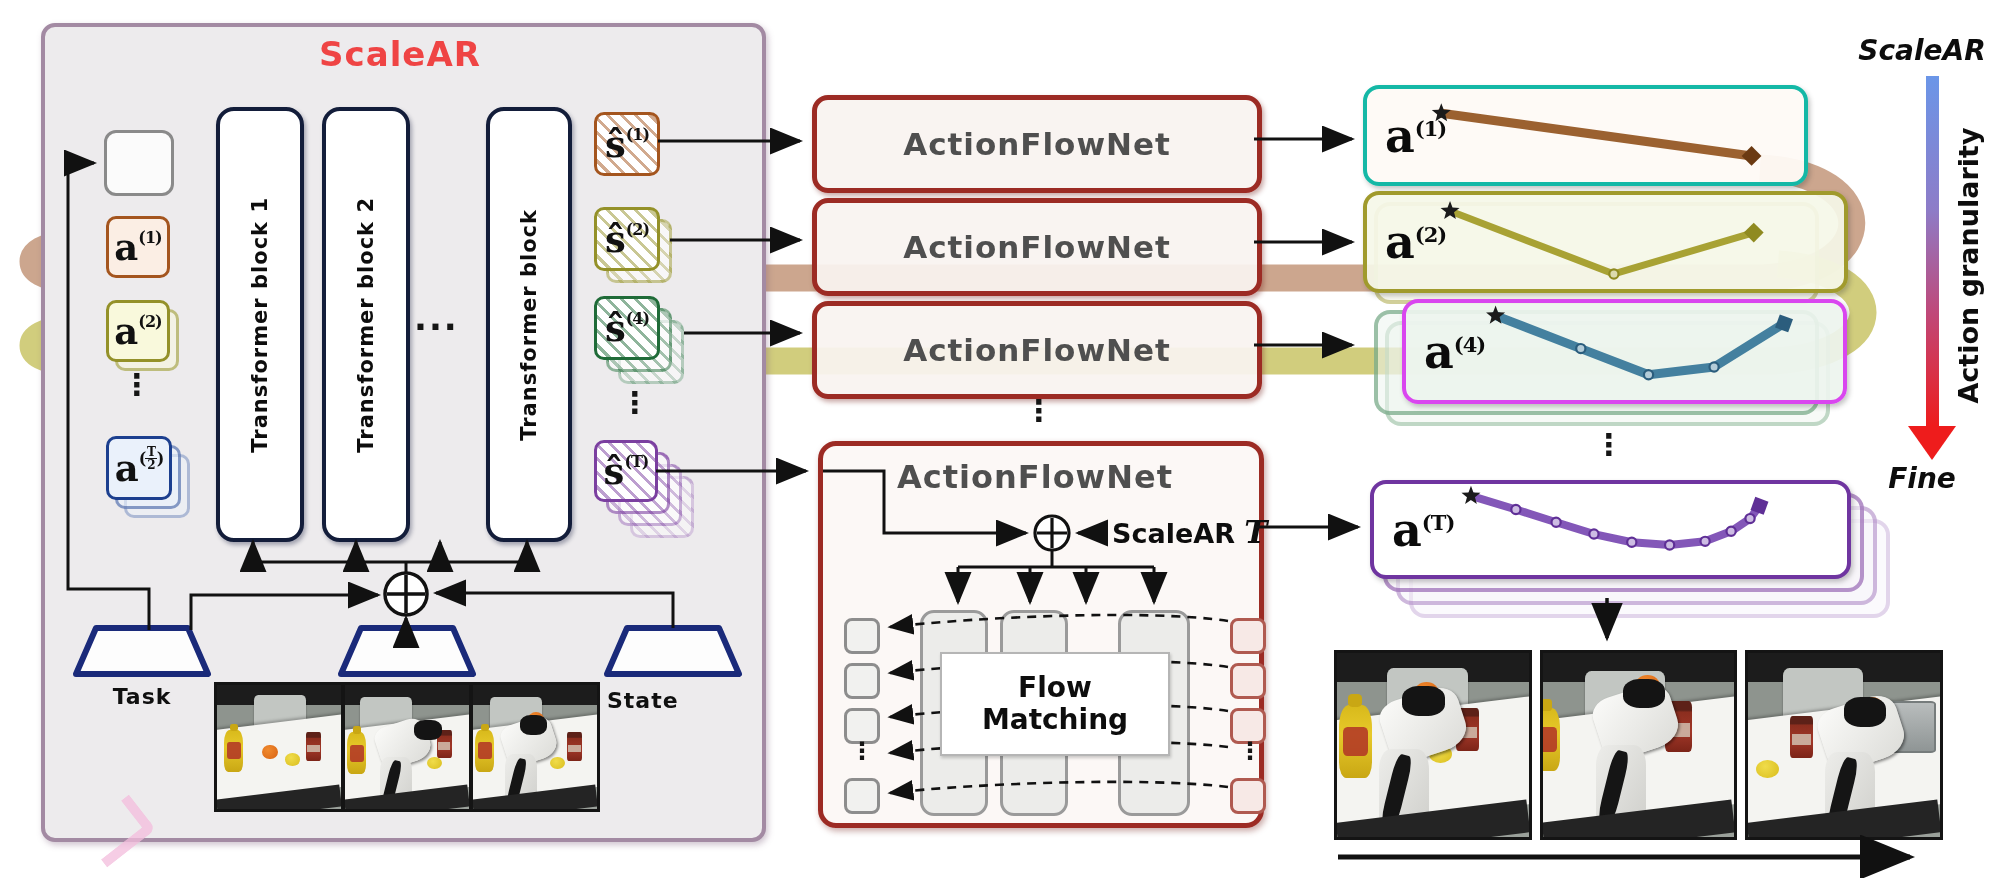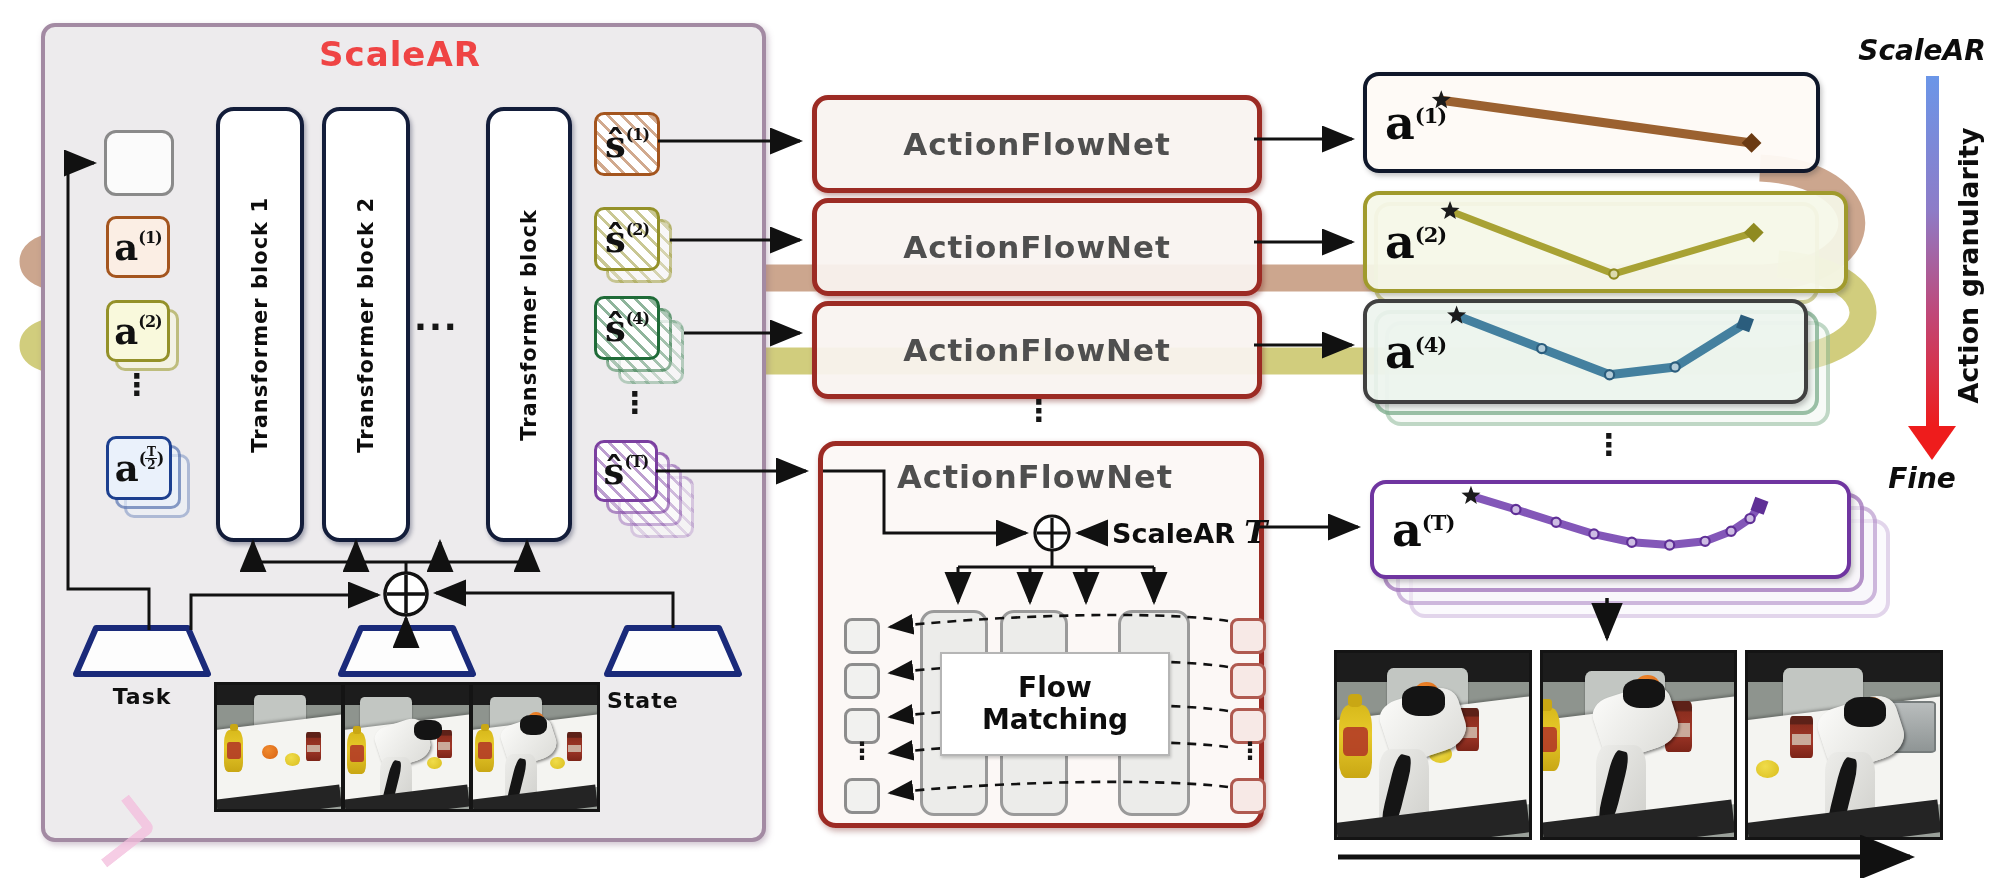--- a/index.html
+++ b/index.html
@@ -264,41 +264,41 @@
     <div class="abs msq gray" style="left:844px;top:663px;"></div>
     <div class="abs msq gray" style="left:844px;top:708px;"></div>
     <div class="abs vdots" style="left:850px;top:744px;font-size:24px;z-index:13;">⋮</div>
     <div class="abs msq gray" style="left:844px;top:778px;"></div>
     <div class="abs msq red" style="left:1230px;top:618px;"></div>
     <div class="abs msq red" style="left:1230px;top:663px;"></div>
     <div class="abs msq red" style="left:1230px;top:708px;"></div>
     <div class="abs vdots" style="left:1238px;top:744px;font-size:24px;z-index:13;">⋮</div>
     <div class="abs msq red" style="left:1230px;top:778px;"></div>
 
-    <div class="abs obox" style="left:1363px;top:72px;width:437px;height:93px;border:4px solid #0f172a;background:rgba(254,250,246,.95);padding-left:12px;">
+    <div class="abs obox" style="left:1363px;top:85px;width:437px;height:93px;border:4px solid #14b8a6;background:rgba(254,250,246,.95);">
       <svg width="437" height="93" viewBox="0 0 437 93">
           <polyline points="74.29,24.18 384.56,66.96" fill="none" stroke="#9b6130" stroke-width="9" stroke-linejoin="round" stroke-linecap="round"></polyline>
           <polygon points="74.29,14.18 76.75869805962839,20.78212862362522 83.80056516295154,21.089830056250527 78.28443736843965,25.47787137637478 80.16785252292473,32.27016994374947 74.29,28.38 68.41214747707528,32.27016994374947 70.29556263156036,25.47787137637478 64.77943483704847,21.089830056250523 71.82130194037161,20.78212862362522" fill="#1b1b1b"></polygon>
           <rect x="377.56" y="59.959999999999994" width="14" height="14" fill="#6b3a12" transform="rotate(45 384.56 66.96)"></rect>
         </svg>
       <span class="olabel"><span>a</span><sup>(1)</sup></span>
     </div>
     <div class="abs ghost" style="left:1374px;top:202px;width:437px;height:94px;border:4px solid rgba(160,154,44,.45);border-radius:16px;background:rgba(245,247,232,.5);"></div>
     <div class="abs obox" style="left:1363px;top:191px;width:437px;height:94px;border:4px solid #a09a2c;background:rgba(245,247,232,.92);padding-left:40px;">
       <svg width="437" height="94" viewBox="0 0 437 94">
           <polyline points="83.03,15.98 246.90499999999997,78.96 386.745,37.6" fill="none" stroke="#a8a234" stroke-width="7" stroke-linejoin="round" stroke-linecap="round"></polyline>
           <circle cx="246.90499999999997" cy="78.96" r="4.6" fill="#fff" fill-opacity=".6" stroke="#8f8a20" stroke-width="2.2"></circle>
           <polygon points="83.03,5.98 85.4986980596284,12.58212862362522 92.54056516295154,12.889830056250526 87.02443736843965,17.27787137637478 88.90785252292473,24.070169943749477 83.03,20.18 77.15214747707527,24.070169943749477 79.03556263156035,17.27787137637478 73.51943483704846,12.889830056250524 80.5613019403716,12.582128623625222" fill="#1b1b1b"></polygon>
           <rect x="379.745" y="30.6" width="14" height="14" fill="#8f8a20" transform="rotate(45 386.745 37.6)"></rect>
         </svg>
       <span class="olabel"><span>a</span><sup>(2)</sup></span>
     </div>
     <div class="abs ghost" style="left:1385px;top:321px;width:437px;height:97px;border:4px solid rgba(46,125,70,.28);border-radius:16px;background:rgba(237,244,238,.45);"></div>
     <div class="abs ghost" style="left:1374px;top:310px;width:437px;height:97px;border:4px solid rgba(46,125,70,.45);border-radius:16px;background:rgba(237,244,238,.55);"></div>
-    <div class="abs obox" style="left:1363px;top:299px;width:437px;height:97px;border:4px solid #404040;background:rgba(237,244,238,.92);">
+    <div class="abs obox" style="left:1402px;top:299px;width:437px;height:97px;border:4px solid #d946ef;background:rgba(237,244,238,.92);">
       <svg width="437" height="97" viewBox="0 0 437 97">
           <polyline points="89.585,12.610000000000001 174.8,45.589999999999996 242.53500000000003,71.78 308.085,64.02 378.005,20.37" fill="none" stroke="#44809f" stroke-width="9" stroke-linejoin="round" stroke-linecap="round"></polyline>
           <circle cx="174.8" cy="45.589999999999996" r="4.6" fill="#fff" fill-opacity=".6" stroke="#2b5d7d" stroke-width="2.2"></circle>
           <circle cx="242.53500000000003" cy="71.78" r="4.6" fill="#fff" fill-opacity=".6" stroke="#2b5d7d" stroke-width="2.2"></circle>
           <circle cx="308.085" cy="64.02" r="4.6" fill="#fff" fill-opacity=".6" stroke="#2b5d7d" stroke-width="2.2"></circle>
           <polygon points="89.585,2.610000000000001 92.05369805962837,9.212128623625222 99.09556516295153,9.519830056250527 93.57943736843964,13.90787137637478 95.46285252292472,20.700169943749476 89.585,16.810000000000002 83.70714747707527,20.700169943749476 85.59056263156035,13.90787137637478 80.07443483704846,9.519830056250523 87.1163019403716,9.212128623625222" fill="#1b1b1b"></polygon>
           <rect x="371.005" y="13.370000000000001" width="14" height="14" fill="#2b5d7d" transform="rotate(20 378.005 20.37)"></rect>
         </svg>
       <span class="olabel"><span>a</span><sup>(4)</sup></span>
     </div>

